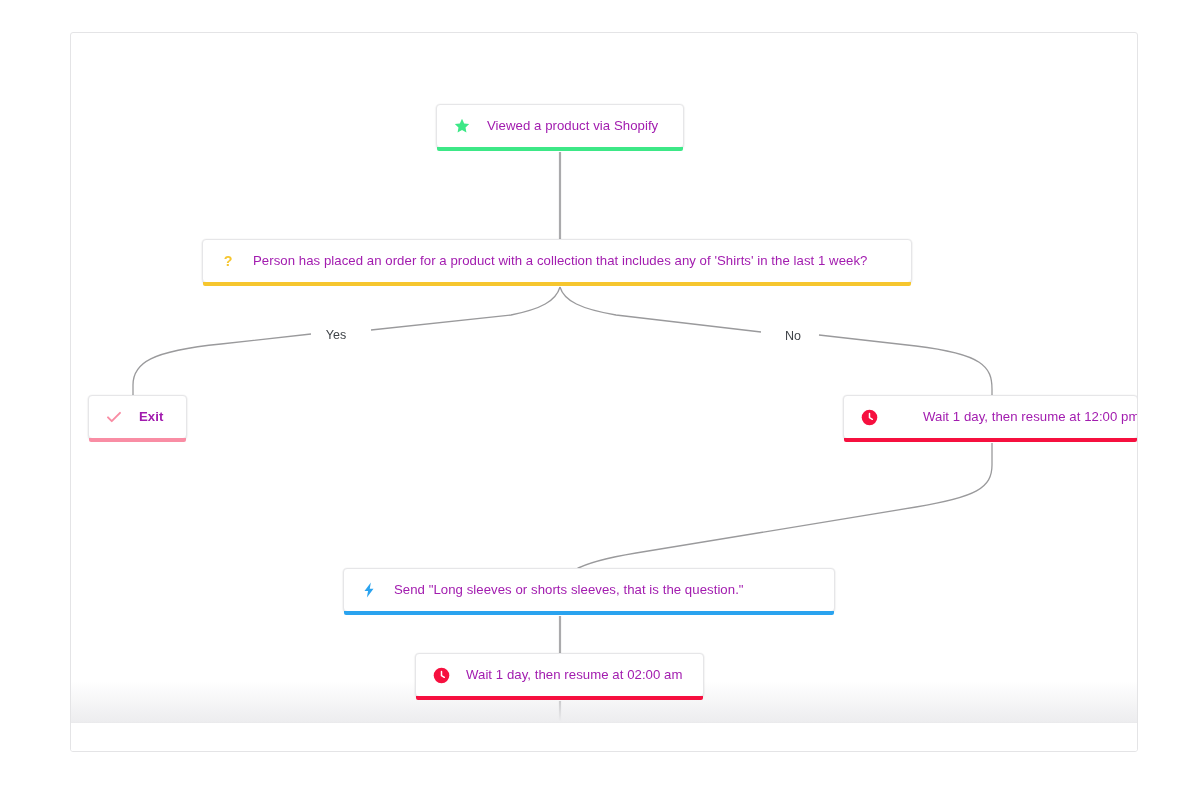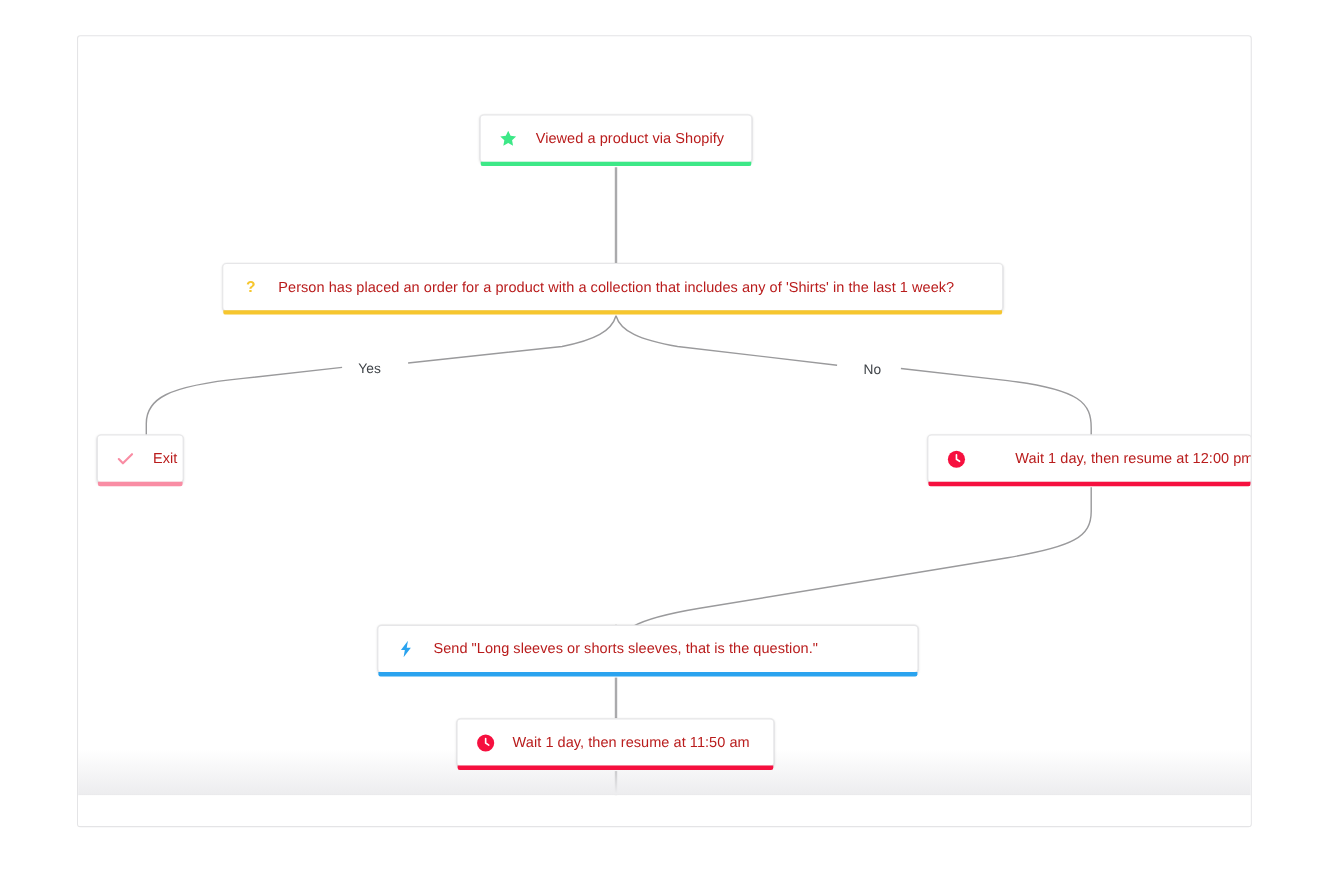--- a/index.html
+++ b/index.html
@@ -105,36 +105,36 @@
     width: 22px;
     min-width: 22px;
     height: 22px;
     display: flex;
     align-items: center;
     justify-content: center;
     margin-right: 14px;
   }
   .node .label {
     font-size: 13.2px;
-    color: #b91c1c;
+    color: #a21caf;
     letter-spacing: 0.05px;
     line-height: 1;
   }
 
   
   .node.trigger::after { background: #3de887; }
   .node.condition::after { background: #f6c62e; }
   .node.exit::after     { background: #f98da4; }
   .node.delay::after    { background: #f6103f; }
   .node.message::after  { background: #2aa3ef; }
 
   
   #node-trigger   { left: 365px; top: 71px;  width: 248px; }
   #node-condition { left: 131px; top: 206px; width: 710px; }
-  #node-exit      { left:  17px; top: 362px; width:  79px; }
+  #node-exit      { left:  17px; top: 362px; width:  99px; font-weight: bold; }
   #node-wait-12pm { left: 772px; top: 362px; width: 295px; gap: 29px; }
   #node-message   { left: 272px; top: 535px; width: 492px; }
   #node-wait-11am { left: 344px; top: 620px; width: 289px; }
 </style>
 </head>
 <body>
 
 <div id="app">
 
   <div id="canvas-frame">
@@ -208,17 +208,17 @@
       <span class="label">Send "Long sleeves or shorts sleeves, that is the question."</span>
     </div>
 
     <div class="node delay" id="node-wait-11am">
       <span class="icon">
         <svg width="17" height="17" viewBox="0 0 24 24" aria-hidden="true">
           <circle cx="12" cy="12" r="11" fill="#f6103f"></circle>
           <path fill="none" stroke="#ffffff" stroke-width="2.1" stroke-linecap="round" d="M12 6.2V12l4 2.6"></path>
         </svg>
       </span>
-      <span class="label">Wait 1 day, then resume at 11:50 am</span>
+      <span class="label">Wait 1 day, then resume at 02:00 am</span>
     </div>
 
   </div>
 </div>
 
 </body></html>

